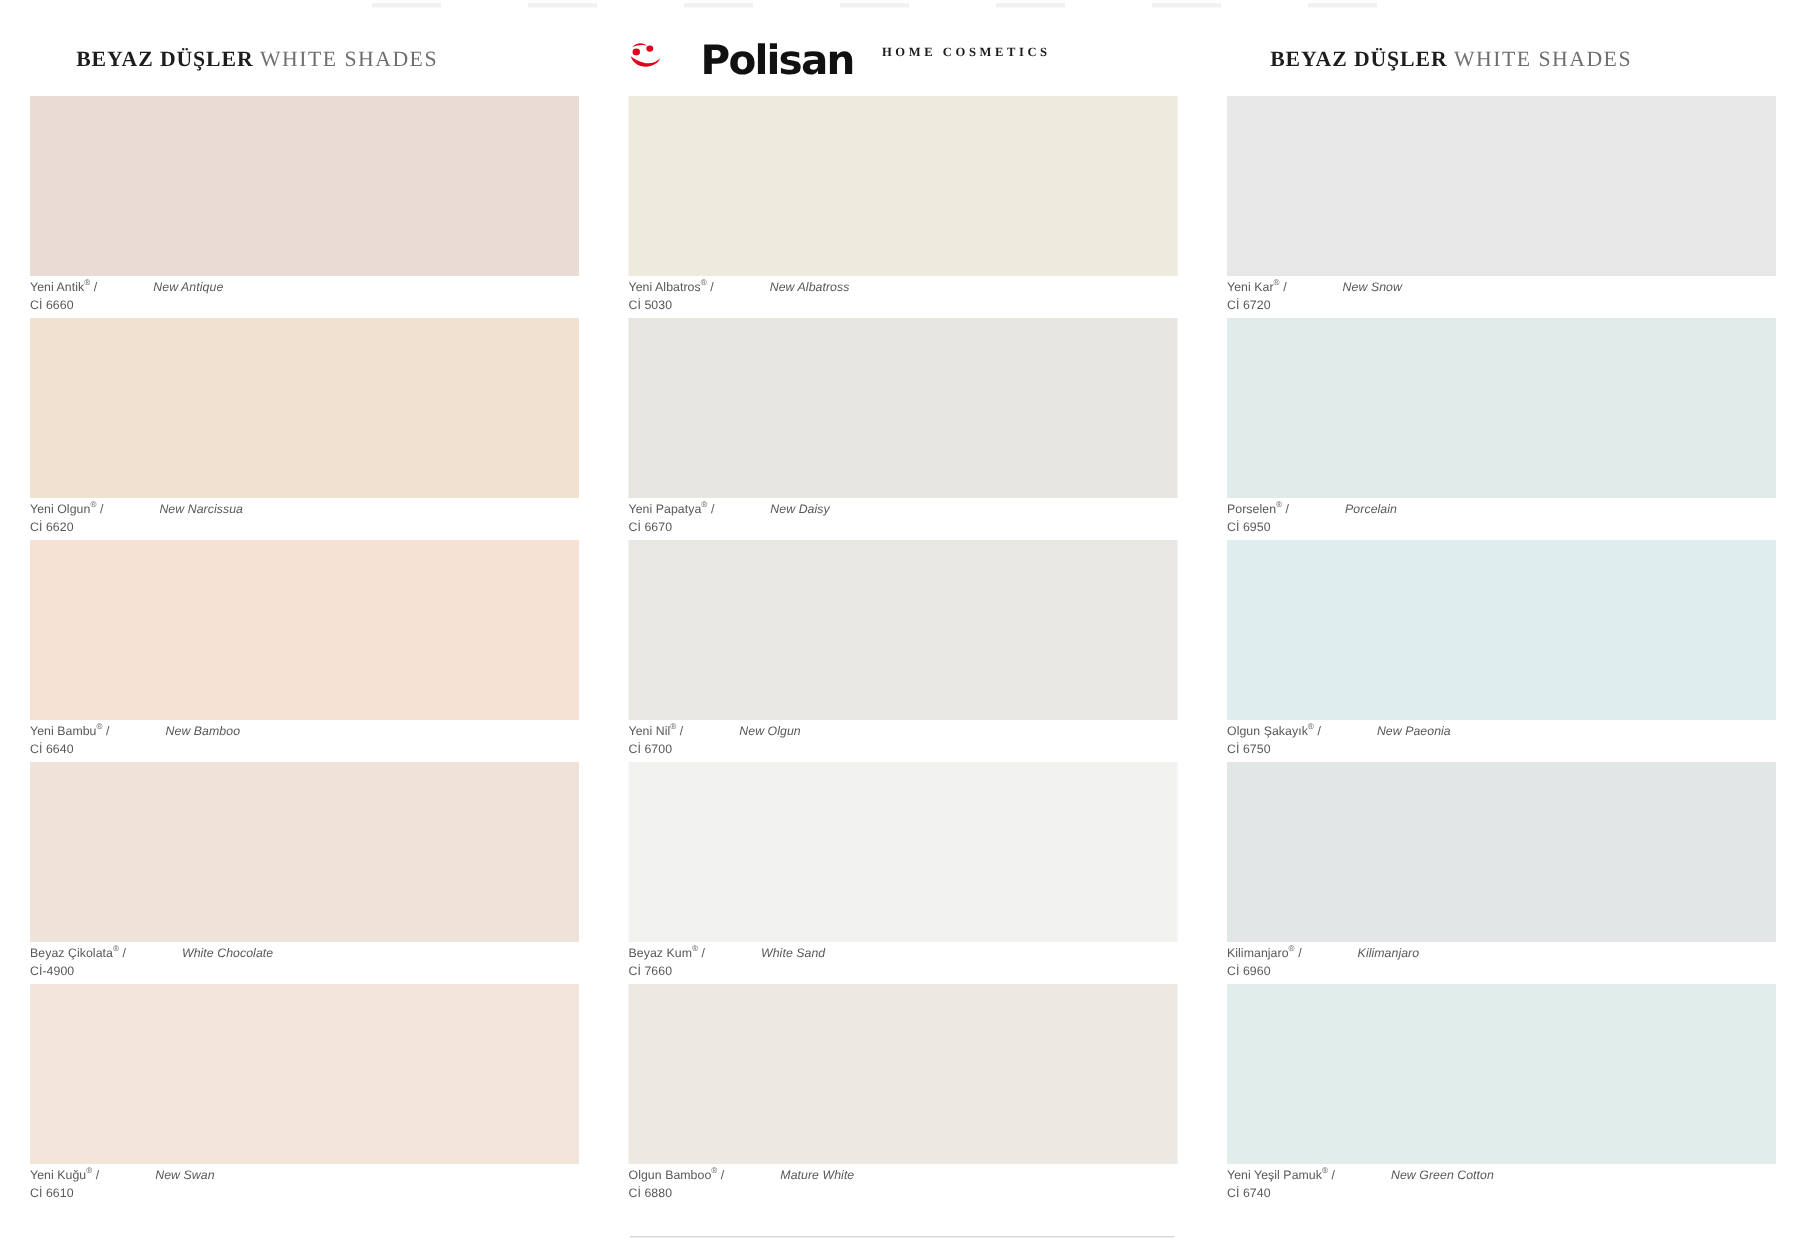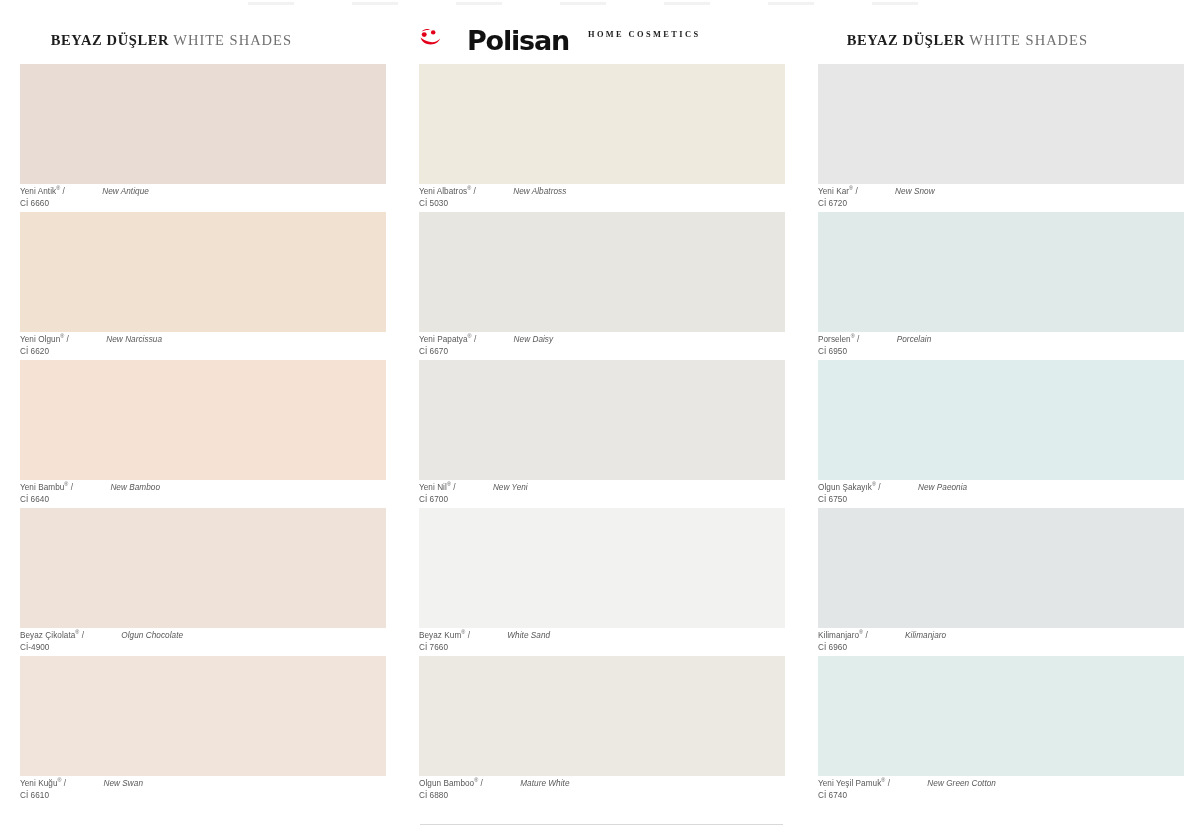--- a/index.html
+++ b/index.html
@@ -254,35 +254,35 @@
       <div class="swatch-cell">
         <div class="swatch-chip" style="background: rgb(246, 225, 213);"></div>
         <div class="swatch-caption">
           <div class="swatch-name"><span class="tr-name">Yeni Bambu</span><sup>®</sup><span class="sep"> / </span><span class="en-name">New Bamboo</span></div>
           <div class="swatch-code">Cİ 6640</div>
         </div>
       </div>
       <div class="swatch-cell">
         <div class="swatch-chip" style="background: rgb(232, 231, 228);"></div>
         <div class="swatch-caption">
-          <div class="swatch-name"><span class="tr-name">Yeni Nil</span><sup>®</sup><span class="sep"> / </span><span class="en-name">New Yeni</span></div>
+          <div class="swatch-name"><span class="tr-name">Yeni Nil</span><sup>®</sup><span class="sep"> / </span><span class="en-name">New Olgun</span></div>
           <div class="swatch-code">Cİ 6700</div>
         </div>
       </div>
       <div class="swatch-cell">
         <div class="swatch-chip" style="background: rgb(223, 237, 236);"></div>
         <div class="swatch-caption">
           <div class="swatch-name"><span class="tr-name">Olgun Şakayık</span><sup>®</sup><span class="sep"> / </span><span class="en-name">New Paeonia</span></div>
           <div class="swatch-code">Cİ 6750</div>
         </div>
       </div>
       <div class="swatch-cell">
         <div class="swatch-chip" style="background: rgb(238, 226, 217);"></div>
         <div class="swatch-caption">
-          <div class="swatch-name"><span class="tr-name">Beyaz Çikolata</span><sup>®</sup><span class="sep"> / </span><span class="en-name">Olgun Chocolate</span></div>
+          <div class="swatch-name"><span class="tr-name">Beyaz Çikolata</span><sup>®</sup><span class="sep"> / </span><span class="en-name">White Chocolate</span></div>
           <div class="swatch-code">Cİ-4900</div>
         </div>
       </div>
       <div class="swatch-cell">
         <div class="swatch-chip" style="background: rgb(242, 242, 240);"></div>
         <div class="swatch-caption">
           <div class="swatch-name"><span class="tr-name">Beyaz Kum</span><sup>®</sup><span class="sep"> / </span><span class="en-name">White Sand</span></div>
           <div class="swatch-code">Cİ 7660</div>
         </div>
       </div>

